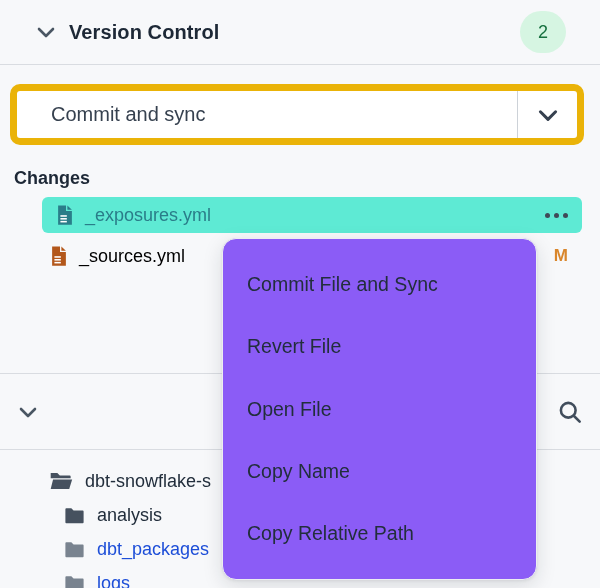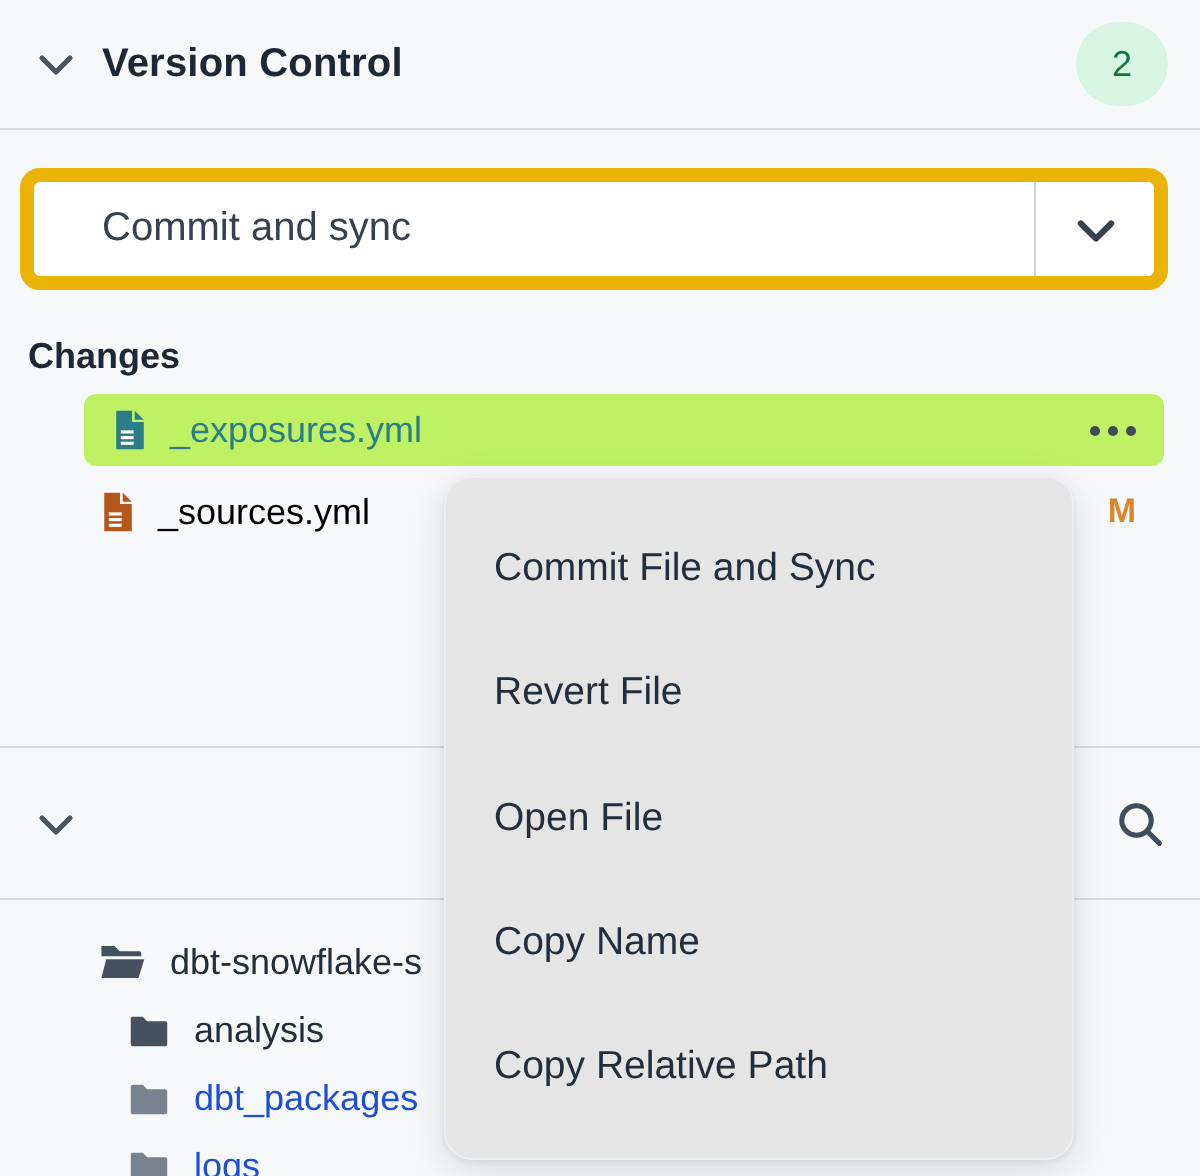--- a/index.html
+++ b/index.html
@@ -10,21 +10,21 @@
     background: #f7f8fa;
     font-family: "Liberation Sans", "DejaVu Sans", sans-serif;
     color: #1e2a38;
   }
   svg { display: block; }
 
   
   .vc-header {
     position: absolute; top: 0; left: 0; right: 0; height: 65px;
     display: flex; align-items: center;
-    padding: 0 16px;
+    padding: 0 34px;
     border-bottom: 1px solid #d9dce1;
   }
   .chev { color: #4a5663; }
   .vc-title { font-size: 20px; font-weight: bold; color: #1d2836; margin-left: 11px; letter-spacing: .1px; }
   .count-badge {
     margin-left: auto;
     min-width: 46px; height: 42px; border-radius: 21px;
     background: #d6f5e2; color: #17703f;
     font-size: 18px;
     display: flex; align-items: center; justify-content: center;
@@ -55,21 +55,21 @@
   .changes-label {
     position: absolute; top: 168px; left: 14px;
     font-size: 18px; font-weight: bold; color: #1d2836;
   }
   .file-row {
     position: absolute; left: 42px; right: 18px;
     display: flex; align-items: center;
   }
   .file-row.selected {
     top: 197px; height: 36px;
-    background: #bef264; border-radius: 6px;
+    background: #5eead4; border-radius: 6px;
     padding: 0 14px 0 12px;
   }
   .file-row.plain { top: 240px; height: 32px; padding: 0 14px 0 6px; }
   .file-icon { flex: 0 0 auto; margin-right: 9px; }
   .file-name { font-size: 18px; }
   .file-name.teal { color: #2a7d89; }
   .file-name.orange { color: #000000; }
   .row-spacer { flex: 1; }
   .more-dots { display: flex; gap: 4px; align-items: center; cursor: pointer; }
   .more-dots i { width: 5px; height: 5px; border-radius: 50%; background: #3f4a57; }
@@ -95,21 +95,21 @@
   .tree-row .t-icon { margin-right: 11px; color: #46515f; }
   .tree-row .t-label { font-size: 18px; color: #222e3c; white-space: nowrap; }
   .tree-row.root { padding-left: 48px; }
   .tree-row.child { padding-left: 63px; }
   .tree-row.muted .t-icon { color: #79838f; }
   .tree-row.muted .t-label { color: #1d4ed8; }
 
   
   .context-menu {
     position: absolute; top: 238px; left: 222px; width: 315px; height: 342px;
-    background: #e5e5e5;
+    background: #8b5cf6;
     border: 1px solid #eceef1;
     border-radius: 14px;
     box-shadow: 0 6px 20px rgba(27, 31, 36, 0.13), 0 1px 3px rgba(27,31,36,0.08);
     display: flex; flex-direction: column;
     padding: 14px 0;
     z-index: 10;
   }
   .menu-item {
     flex: 1;
     display: flex; align-items: center;

